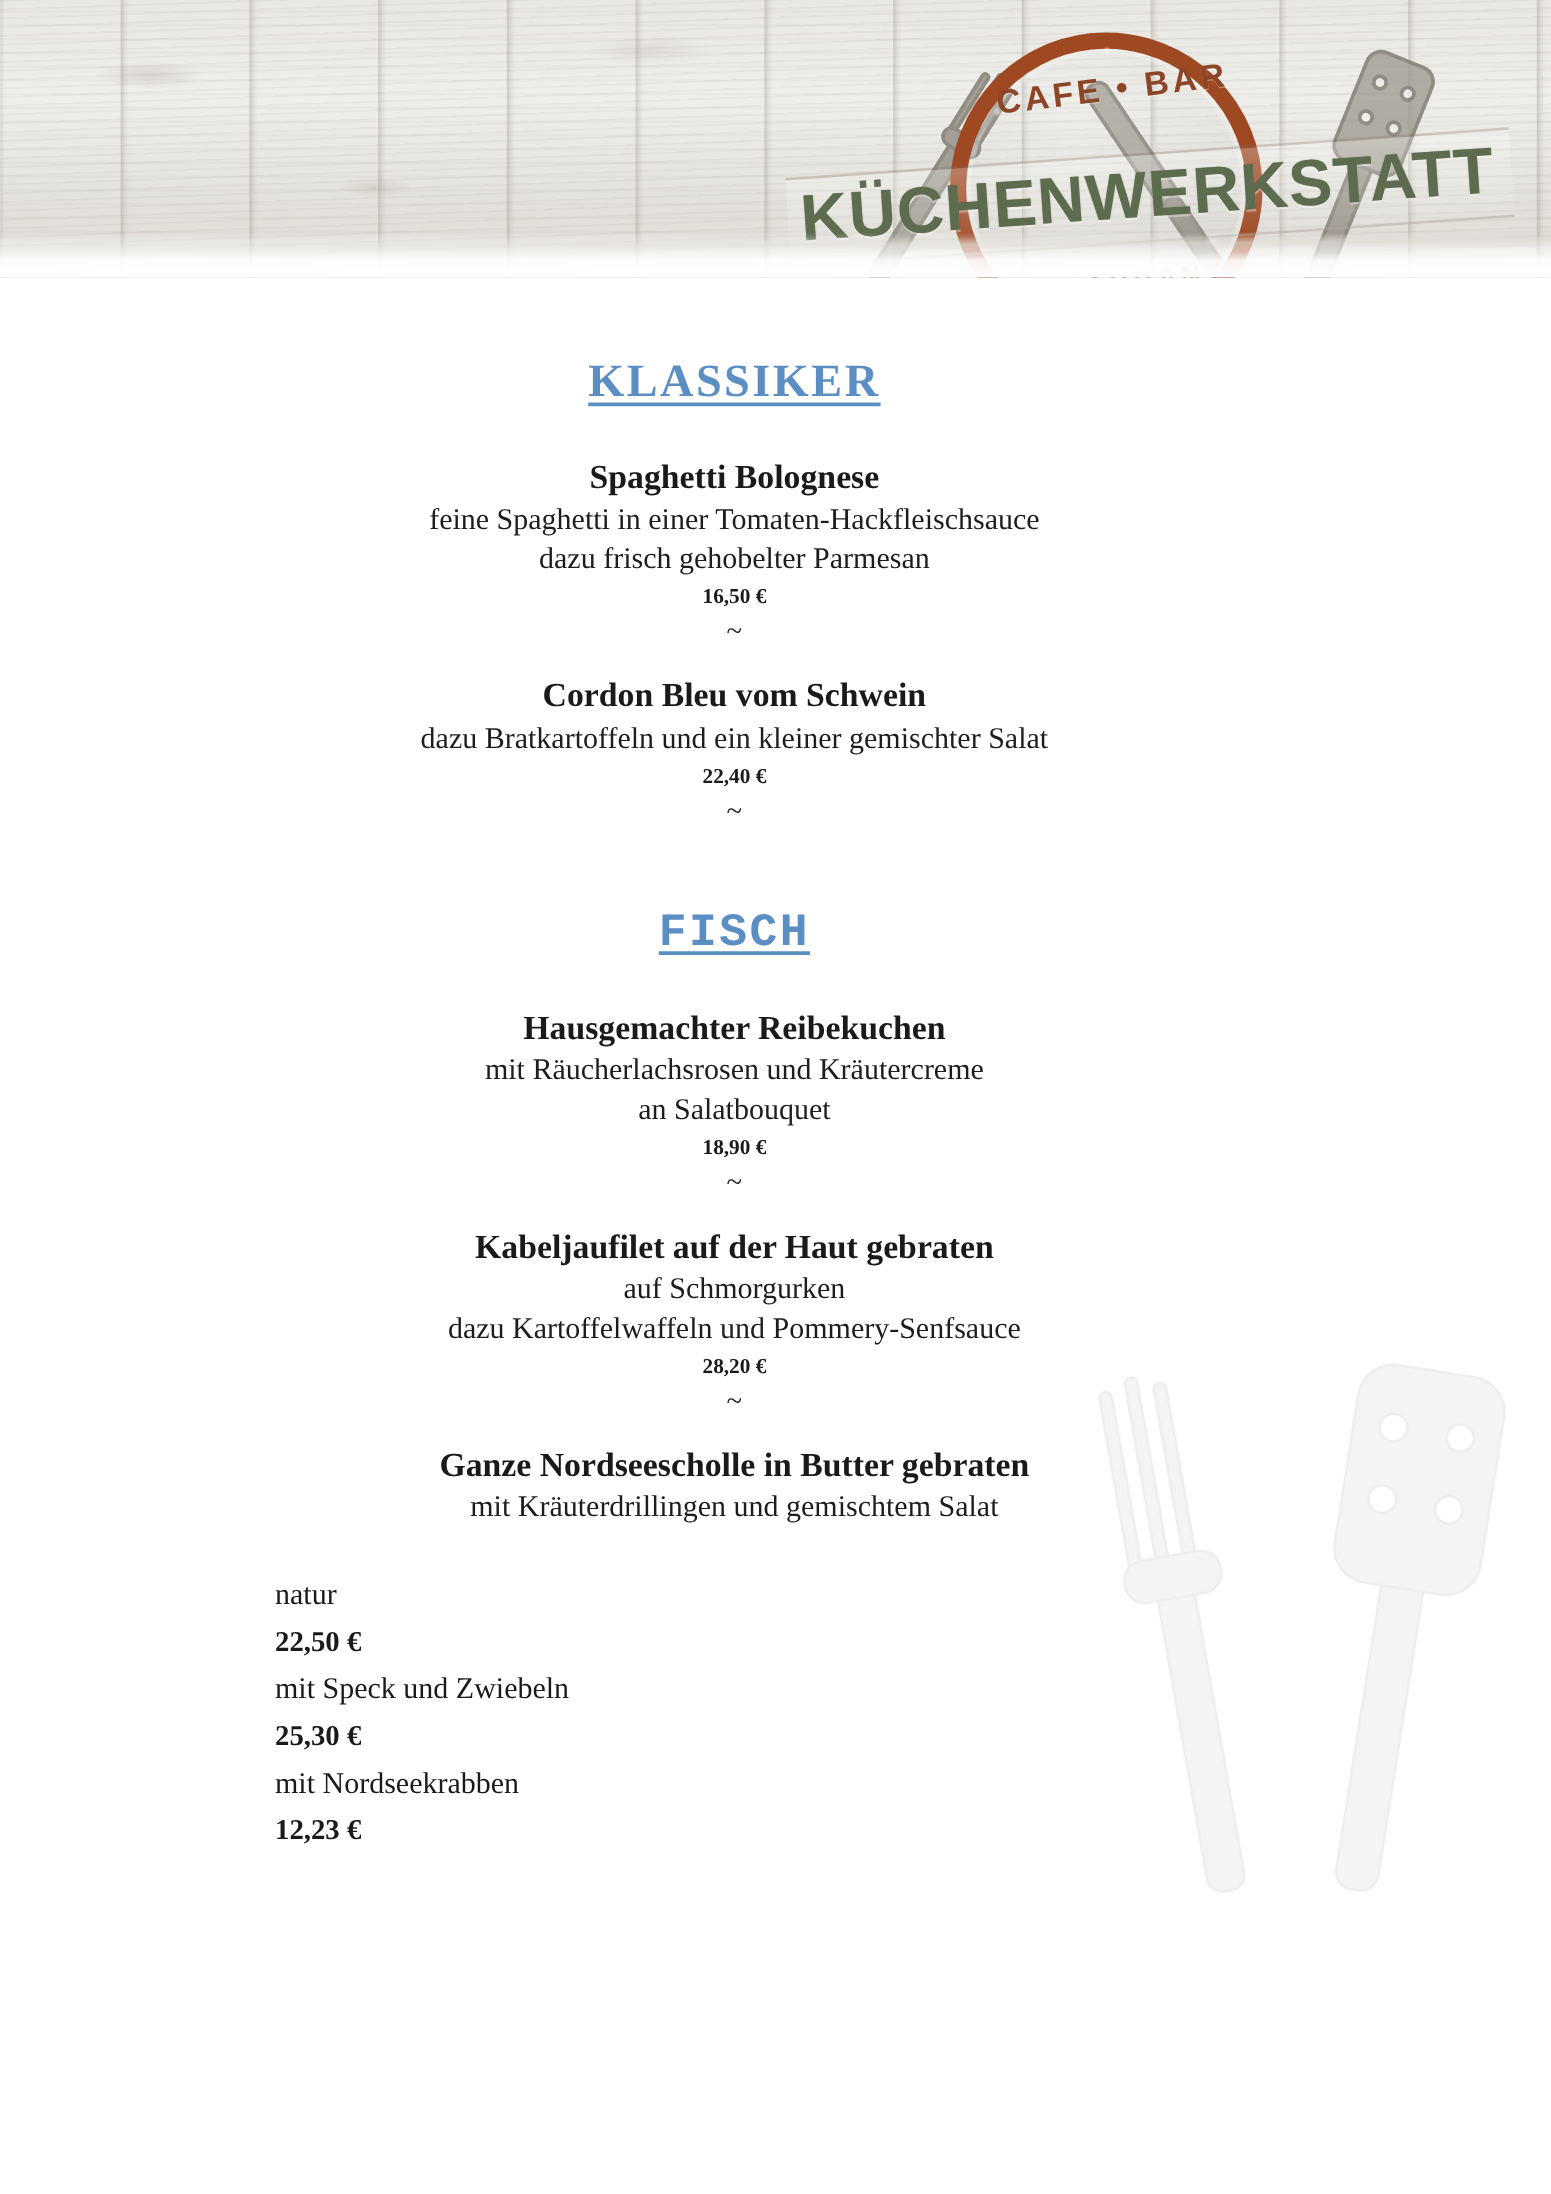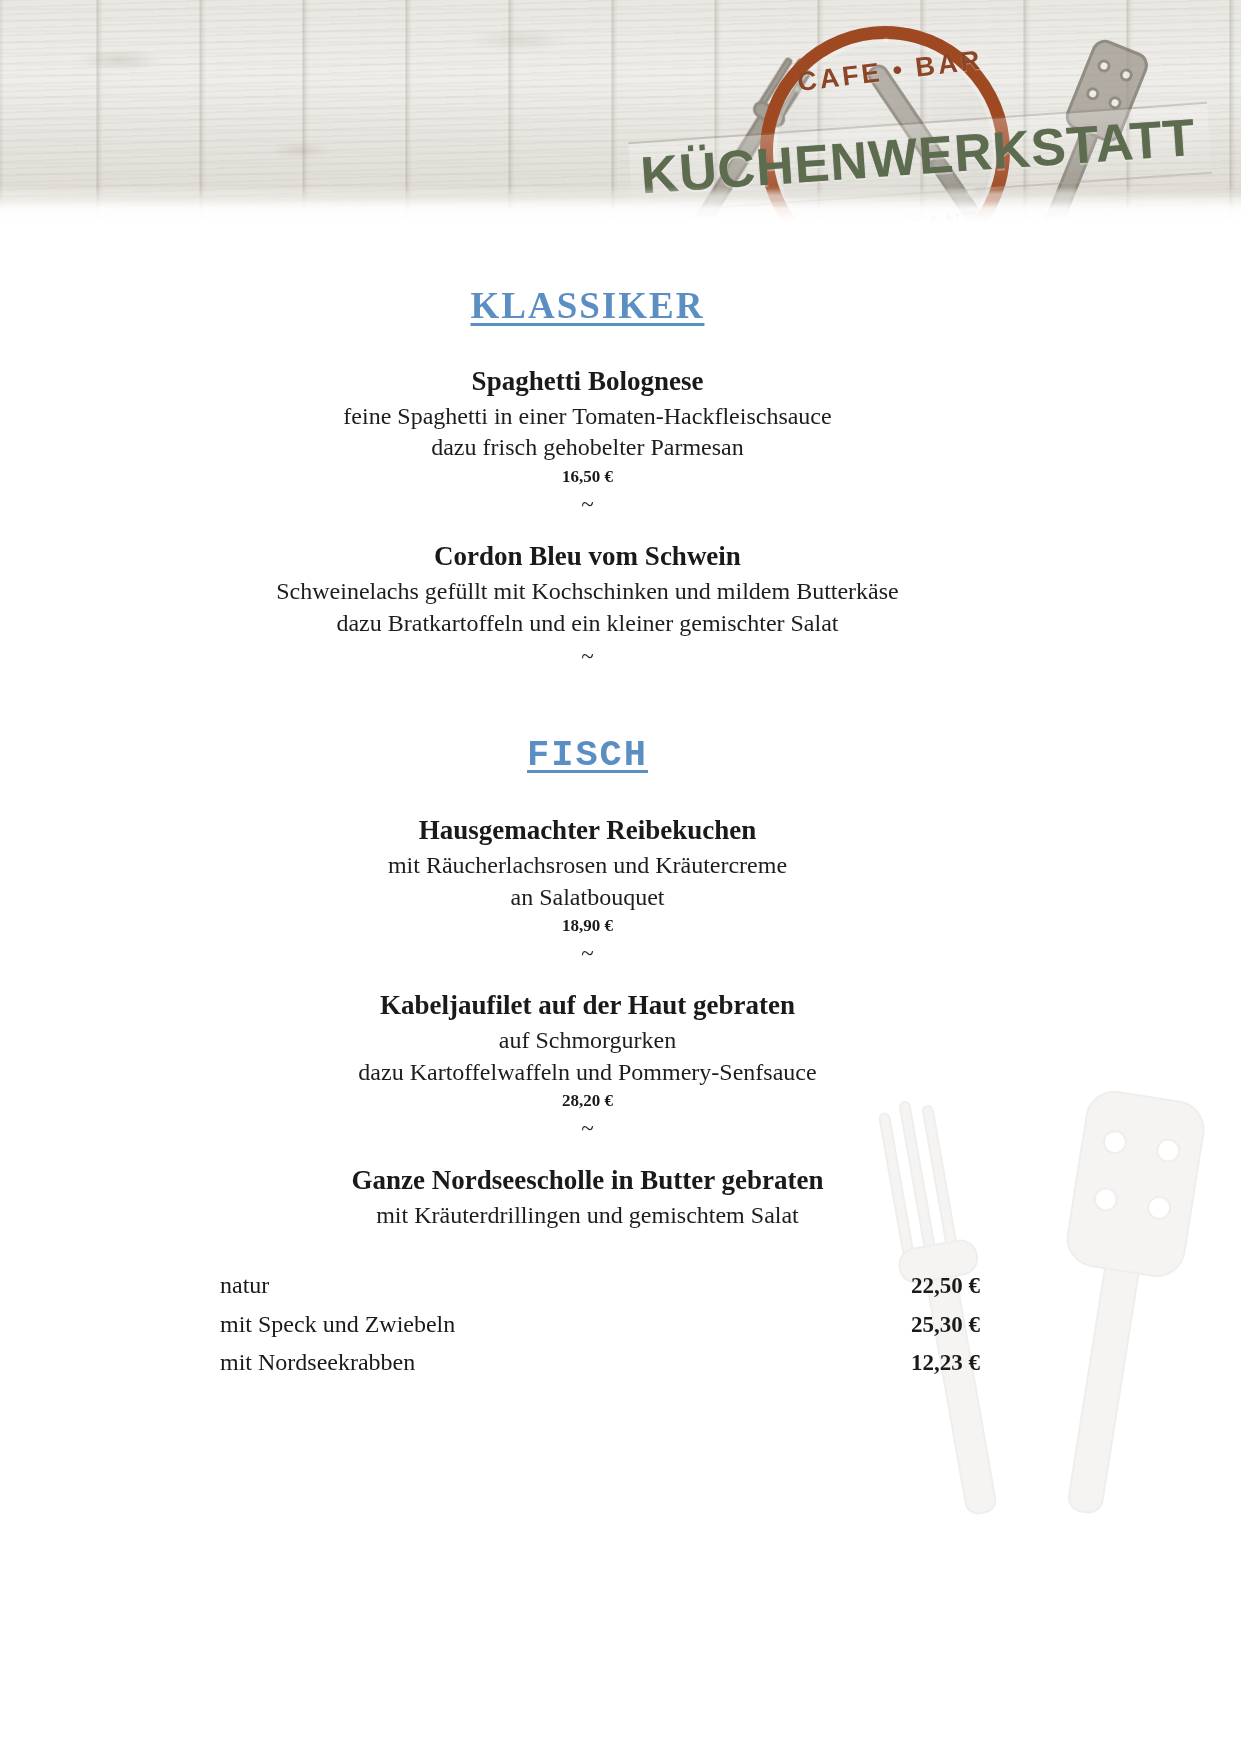--- a/index.html
+++ b/index.html
@@ -192,20 +192,21 @@
   .options {
     width: 760px;
     margin: 34px auto 0 220px;
     font-size: 24px;
   }
   .opt-row {
     display: flex;
     justify-content: space-between;
     align-items: baseline;
     line-height: 1.6;
+    flex-direction: column;
   }
   .opt-label { text-align: left; }
   .opt-price { font-weight: bold; font-size: 23px; }
 
   
   .watermark {
     position: absolute;
     right: 20px; bottom: 240px;
     width: 420px; height: 430px;
     opacity: 0.5;
@@ -287,22 +288,22 @@
   <div class="dish">
     <p class="dish-name">Spaghetti Bolognese</p>
     <p class="dish-desc">feine Spaghetti in einer Tomaten-Hackfleischsauce</p>
     <p class="dish-desc">dazu frisch gehobelter Parmesan</p>
     <p class="dish-price">16,50 €</p>
   </div>
   <div class="sep">~</div>
 
   <div class="dish">
     <p class="dish-name">Cordon Bleu vom Schwein</p>
-    <p class="dish-desc">Schweinelachs gefüllt mit Kochschinken und mildem Butterkäse</p>
     <p class="dish-desc">dazu Bratkartoffeln und ein kleiner gemischter Salat</p>
+    <p class="dish-price">22,40 €</p>
   </div>
   <div class="sep">~</div>
 
   <h2 class="section-title second">FISCH</h2>
 
   <div class="dish">
     <p class="dish-name">Hausgemachter Reibekuchen</p>
     <p class="dish-desc">mit Räucherlachsrosen und Kräutercreme</p>
     <p class="dish-desc">an Salatbouquet</p>
     <p class="dish-price">18,90 €</p>

